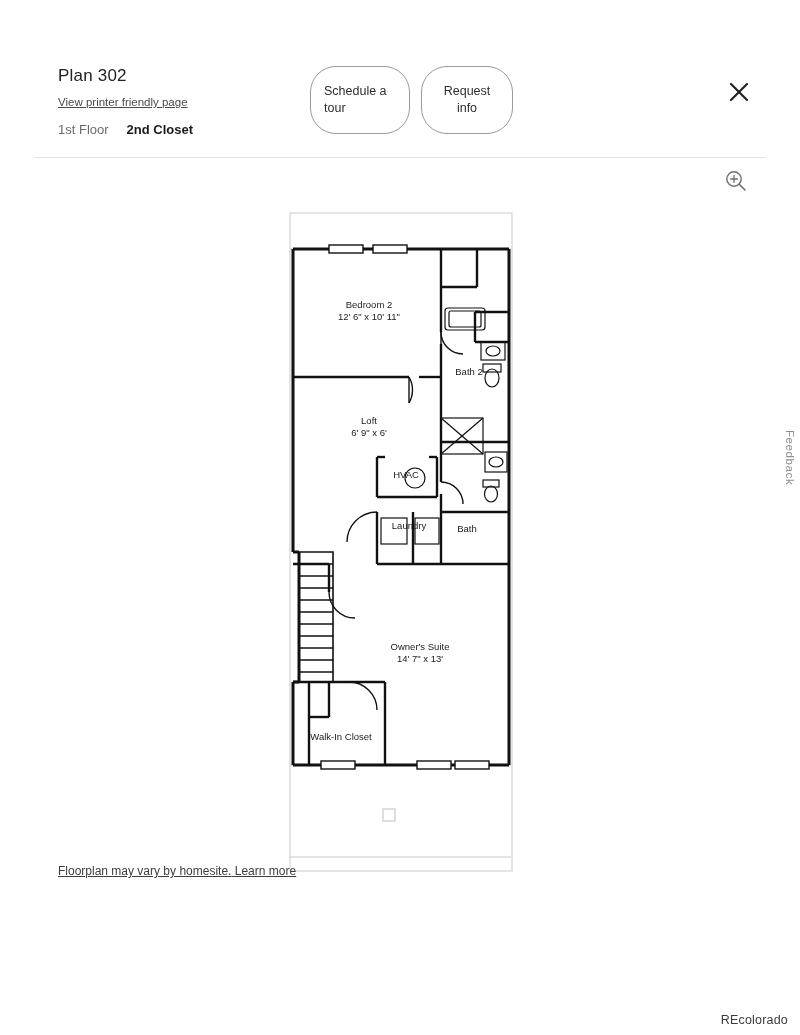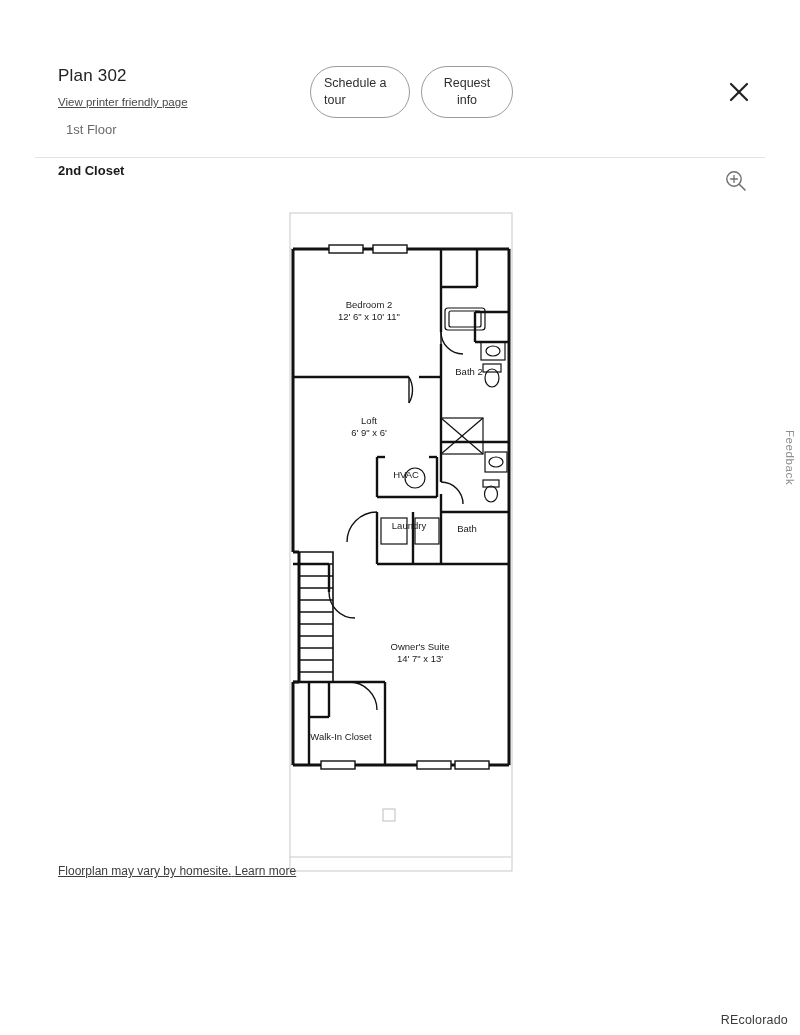--- a/index.html
+++ b/index.html
@@ -36,39 +36,38 @@
     left: 58px; top: 96px;
     font-size: 11.5px;
     color: #4a4a4a;
     text-decoration: underline;
     cursor: pointer;
   }
   .floor-tabs {
     position: absolute;
     left: 58px; top: 122px;
     display: flex;
-    gap: 26px;
-    align-items: center;
-    flex-direction: column;
+    gap: 18px;
+    align-items: flex-end;
   }
   .floor-tab {
     font-size: 13px;
     color: #6a6a6a;
     cursor: pointer;
     white-space: nowrap;
   }
   .floor-tab.active {
     color: #1a1a1a;
     font-weight: 700;
   }
 
   .pill {
     position: absolute;
     top: 66px;
-    height: 52px;
+    height: 68px;
     border: 1px solid #9b9b9b;
     border-radius: 26px;
     background: #fff;
     display: flex;
     align-items: center;
     justify-content: center;
     font-size: 12.5px;
     color: #2e2e2e;
     cursor: pointer;
     line-height: 1.35;

